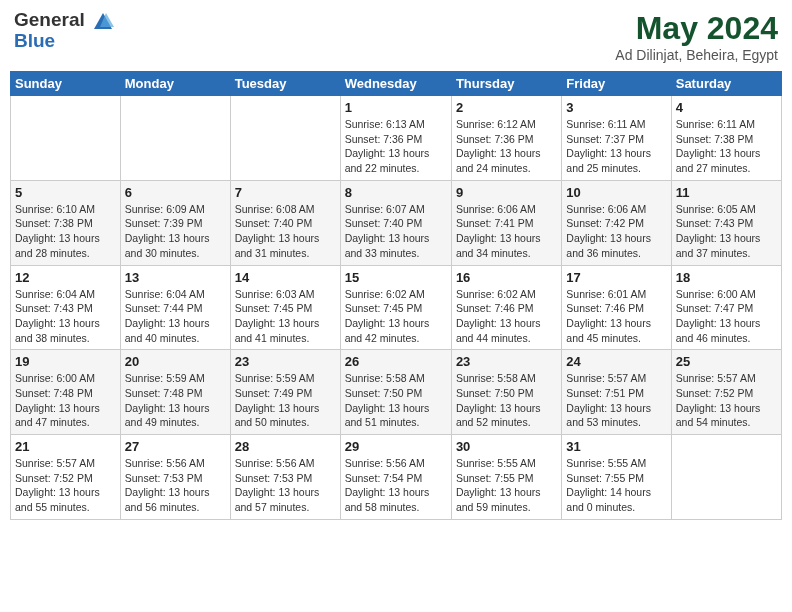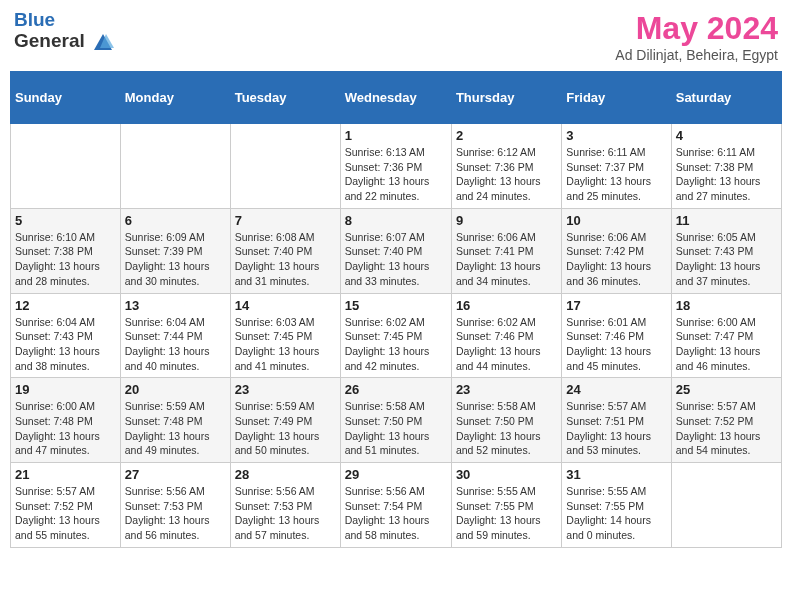--- a/index.html
+++ b/index.html
@@ -20,35 +20,35 @@
     .logo {
       display: flex;
       align-items: center;
     }
     .title-block {
       text-align: right;
     }
     .month-year {
       font-size: 32px;
       font-weight: bold;
-      color: #ec4899;
+      color: #14532d;
     }
     .location {
       font-size: 14px;
       color: #555;
     }
     table {
       width: 100%;
       border-collapse: collapse;
       font-size: 11px;
     }
     thead tr th {
       background: #2a6db5;
       color: #fff;
-      padding: 18px 4px;
+      padding: 4px 4px;
       text-align: left;
       font-size: 13px;
       font-weight: bold;
       border: 1px solid #2a6db5;
     }
     tbody tr td {
       border: 1px solid #ccc;
       vertical-align: top;
       padding: 4px 4px;
       width: 113px;
@@ -72,30 +72,30 @@
     .empty-cell {
       background: #fff !important;
     }
   </style>
 </head>
 <body>
 
 <div class="header">
   <div class="logo">
     <div>
-      <div style="font-size:19px;font-weight:bold;color:#2a6db5;line-height:1.1;">Blue</div>
       <div style="display:flex;align-items:center;gap:2px;">
         <div style="font-size:19px;font-weight:bold;color:#333;line-height:1.1;">
           <span style="color:#333;">General</span>
           <svg style="display:inline;vertical-align:middle;margin-left:2px;" width="22" height="20" viewBox="0 0 22 20">
             <polygon points="11,2 20,18 2,18" fill="#2a6db5"></polygon>
             <polygon points="14,2 22,16 8,16" fill="#5aaae0" opacity="0.7"></polygon>
           </svg>
         </div>
       </div>
+      <div style="font-size:19px;font-weight:bold;color:#2a6db5;line-height:1.1;">Blue</div>
     </div>
   </div>
   <div class="title-block">
     <div class="month-year">May 2024</div>
     <div class="location">Ad Dilinjat, Beheira, Egypt</div>
   </div>
 </div>
 
 <table>
   <thead>

